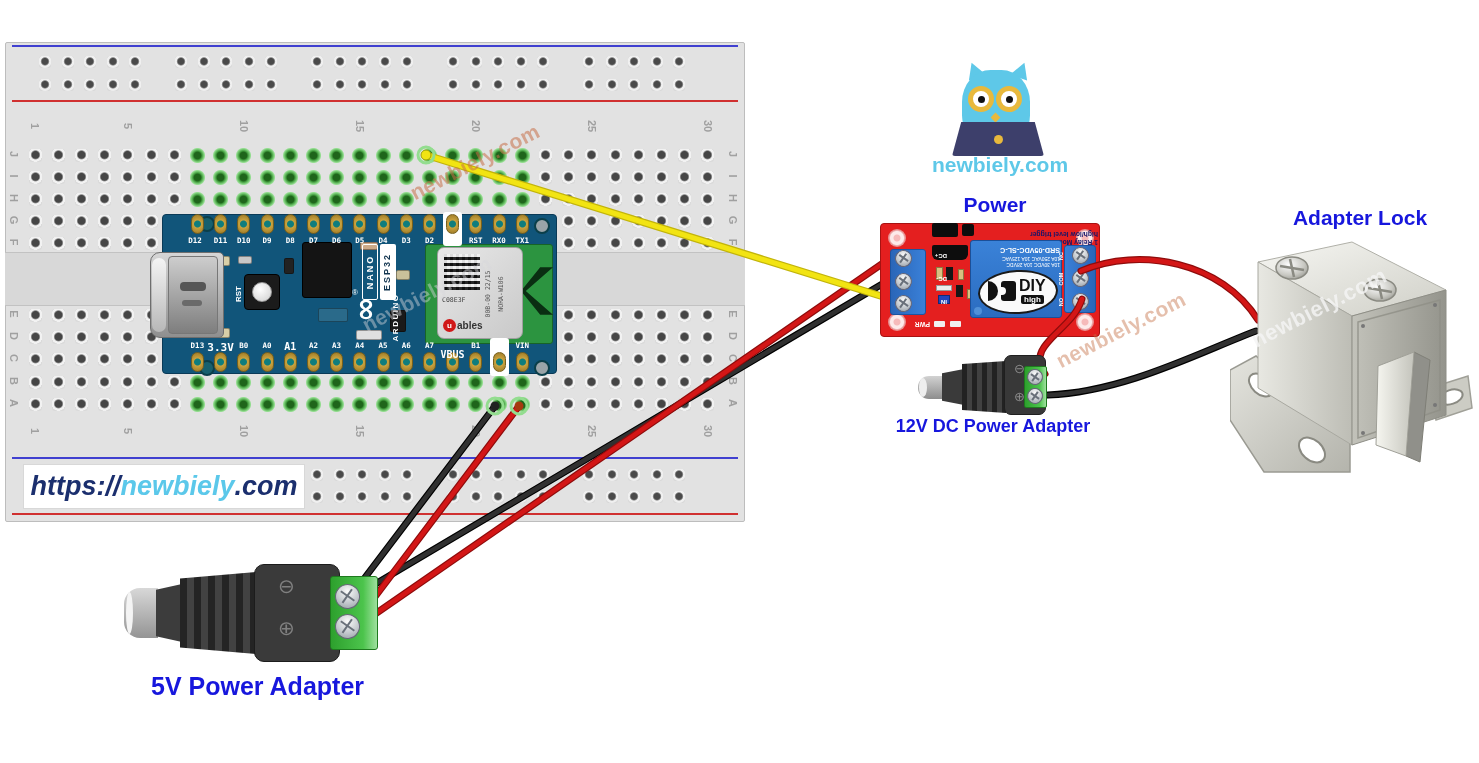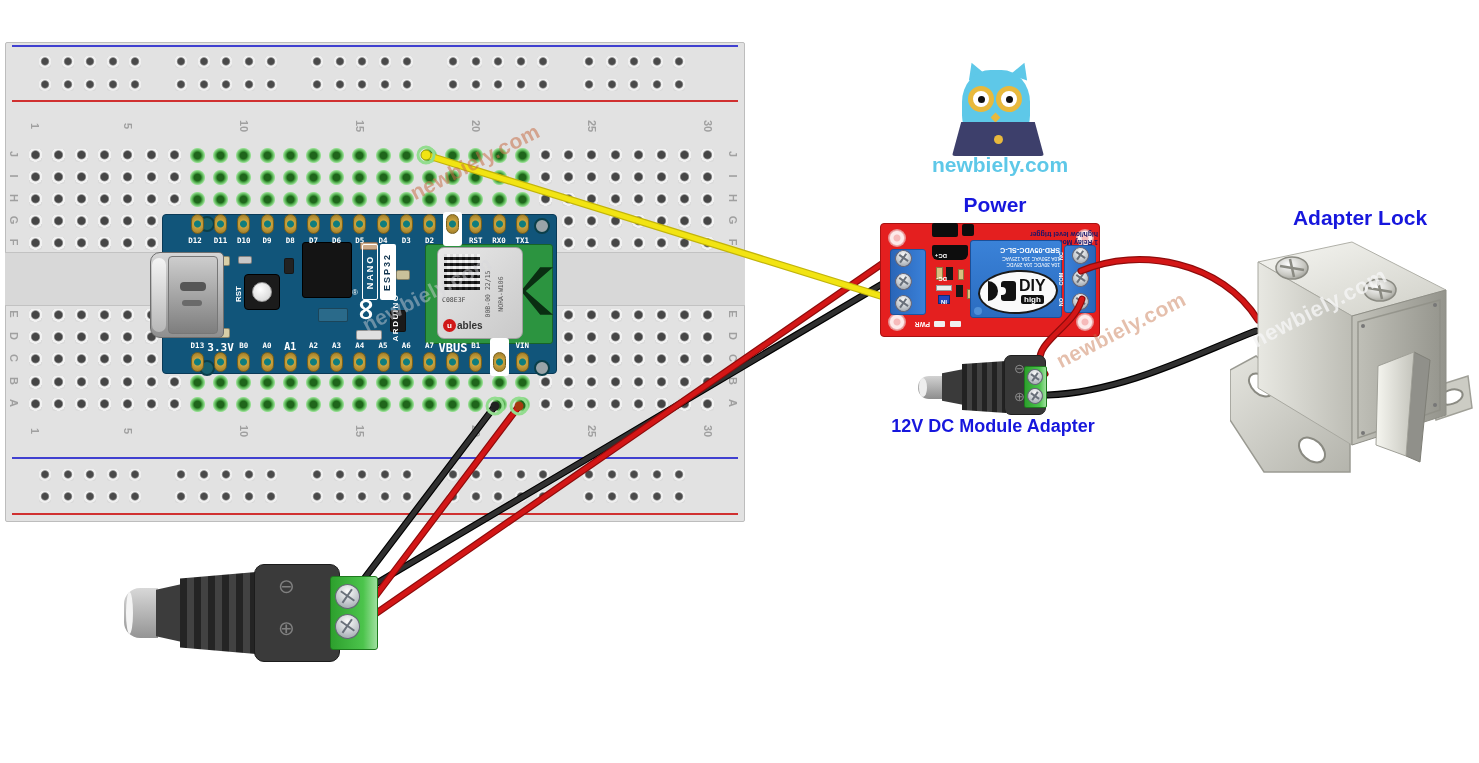--- a/index.html
+++ b/index.html
@@ -570,21 +570,21 @@
         <div class="pinlabel" style="left: 172.6px; top: 129px; width: 28px; font-size: 7.5px;">A3</div>
         <div class="pinoval" style="left: 203.3px; top: 140px;"></div>
         <div class="pinlabel" style="left: 195.8px; top: 129px; width: 28px; font-size: 7.5px;">A4</div>
         <div class="pinoval" style="left: 226.5px; top: 140px;"></div>
         <div class="pinlabel" style="left: 219px; top: 129px; width: 28px; font-size: 7.5px;">A5</div>
         <div class="pinoval" style="left: 249.7px; top: 140px;"></div>
         <div class="pinlabel" style="left: 242.2px; top: 129px; width: 28px; font-size: 7.5px;">A6</div>
         <div class="pinoval" style="left: 272.9px; top: 140px;"></div>
         <div class="pinlabel" style="left: 265.4px; top: 129px; width: 28px; font-size: 7.5px;">A7</div>
         <div class="pinoval" style="left: 296.1px; top: 140px;"></div>
-        <div class="pinlabel" style="left: 288.6px; top: 129px; width: 28px; font-size: 12px;">VBUS</div>
+        <div class="pinlabel" style="left: 288.6px; top: 137px; width: 28px; font-size: 10px;">VBUS</div>
         <div class="pinoval" style="left: 319.3px; top: 140px;"></div>
         <div class="pinlabel" style="left: 311.8px; top: 129px; width: 28px; font-size: 7.5px;">B1</div>
         <div class="gndbox" style="left: 339.5px; top: 126px; width: 19px; height: 38px;"></div>
         <div class="pinoval" style="left: 342.5px; top: 140px;"></div>
         <div class="pinoval" style="left: 365.7px; top: 140px;"></div>
         <div class="pinlabel" style="left: 358.2px; top: 129px; width: 28px; font-size: 7.5px;">VIN</div>
       </div>
   </div>
 
   <svg id="wires1" style="left:0;top:0;" width="1479" height="763" viewBox="0 0 1479 763">
@@ -760,20 +760,26 @@
     <div style="left:38px;top:34px;width:7px;height:7px;border-radius:50%;background:#111;"></div>
     <div style="left:66px;top:34px;width:7px;height:7px;border-radius:50%;background:#111;"></div>
     <div style="left:52px;top:52px;width:7px;height:7px;background:#e8b93c;transform:rotate(45deg);"></div>
     <div style="left:12px;top:60px;width:92px;height:34px;background:#3d3f6b;clip-path:polygon(10% 0,90% 0,100% 100%,0 100%);border-radius:3px;"></div>
     <div style="left:54px;top:73px;width:9px;height:9px;border-radius:50%;background:#e8b93c;"></div>
   </div>
   <div style="left:915px;top:153px;width:170px;text-align:center;color:#5ec8e8;font-size:21px;font-weight:bold;">newbiely.com</div>
 
   <div class="blab" style="left:930px;top:193px;width:130px;font-size:21px;">Power</div>
   <div class="blab" style="left:1270px;top:206px;width:180px;font-size:21px;">Adapter Lock</div>
-  <div class="blab" style="left:868px;top:416px;width:250px;font-size:18px;">12V DC Module Adapter</div>
+  <div class="blab" style="left:868px;top:416px;width:250px;font-size:18px;">12V DC Power Adapter</div>
+  <div class="blab" style="left:120px;top:672px;width:275px;font-size:25px;">5V Power Adapter</div>
 
   <div class="wm" style="left:404px;top:150px;">newbiely.com</div>
   <div class="wm" style="left:356px;top:282px;color:rgba(215,215,220,0.45);">newbiely.com</div>
   <div class="wm" style="left:1050px;top:318px;color:rgba(198,112,72,0.45);">newbiely.com</div>
   <div class="wm" style="left:1245px;top:295px;color:rgba(245,245,245,0.8);font-size:22px;">newbiely.com</div>
 
+  <div style="left:23px;top:464px;width:282px;height:45px;background:#fff;border:1px solid #d8d8d8;display:flex;align-items:center;justify-content:center;position:absolute;">
+    <span style="position:static;color:#1b2f6e;font-size:27px;font-weight:bold;font-style:italic;">https://</span>
+      <span style="position:static;color:#5bc8ea;font-size:27px;font-weight:bold;font-style:italic;">newbiely</span>
+      <span style="position:static;color:#1b2f6e;font-size:27px;font-weight:bold;font-style:italic;">.com</span>
+  </div>
 </div>
 
 </body></html>

